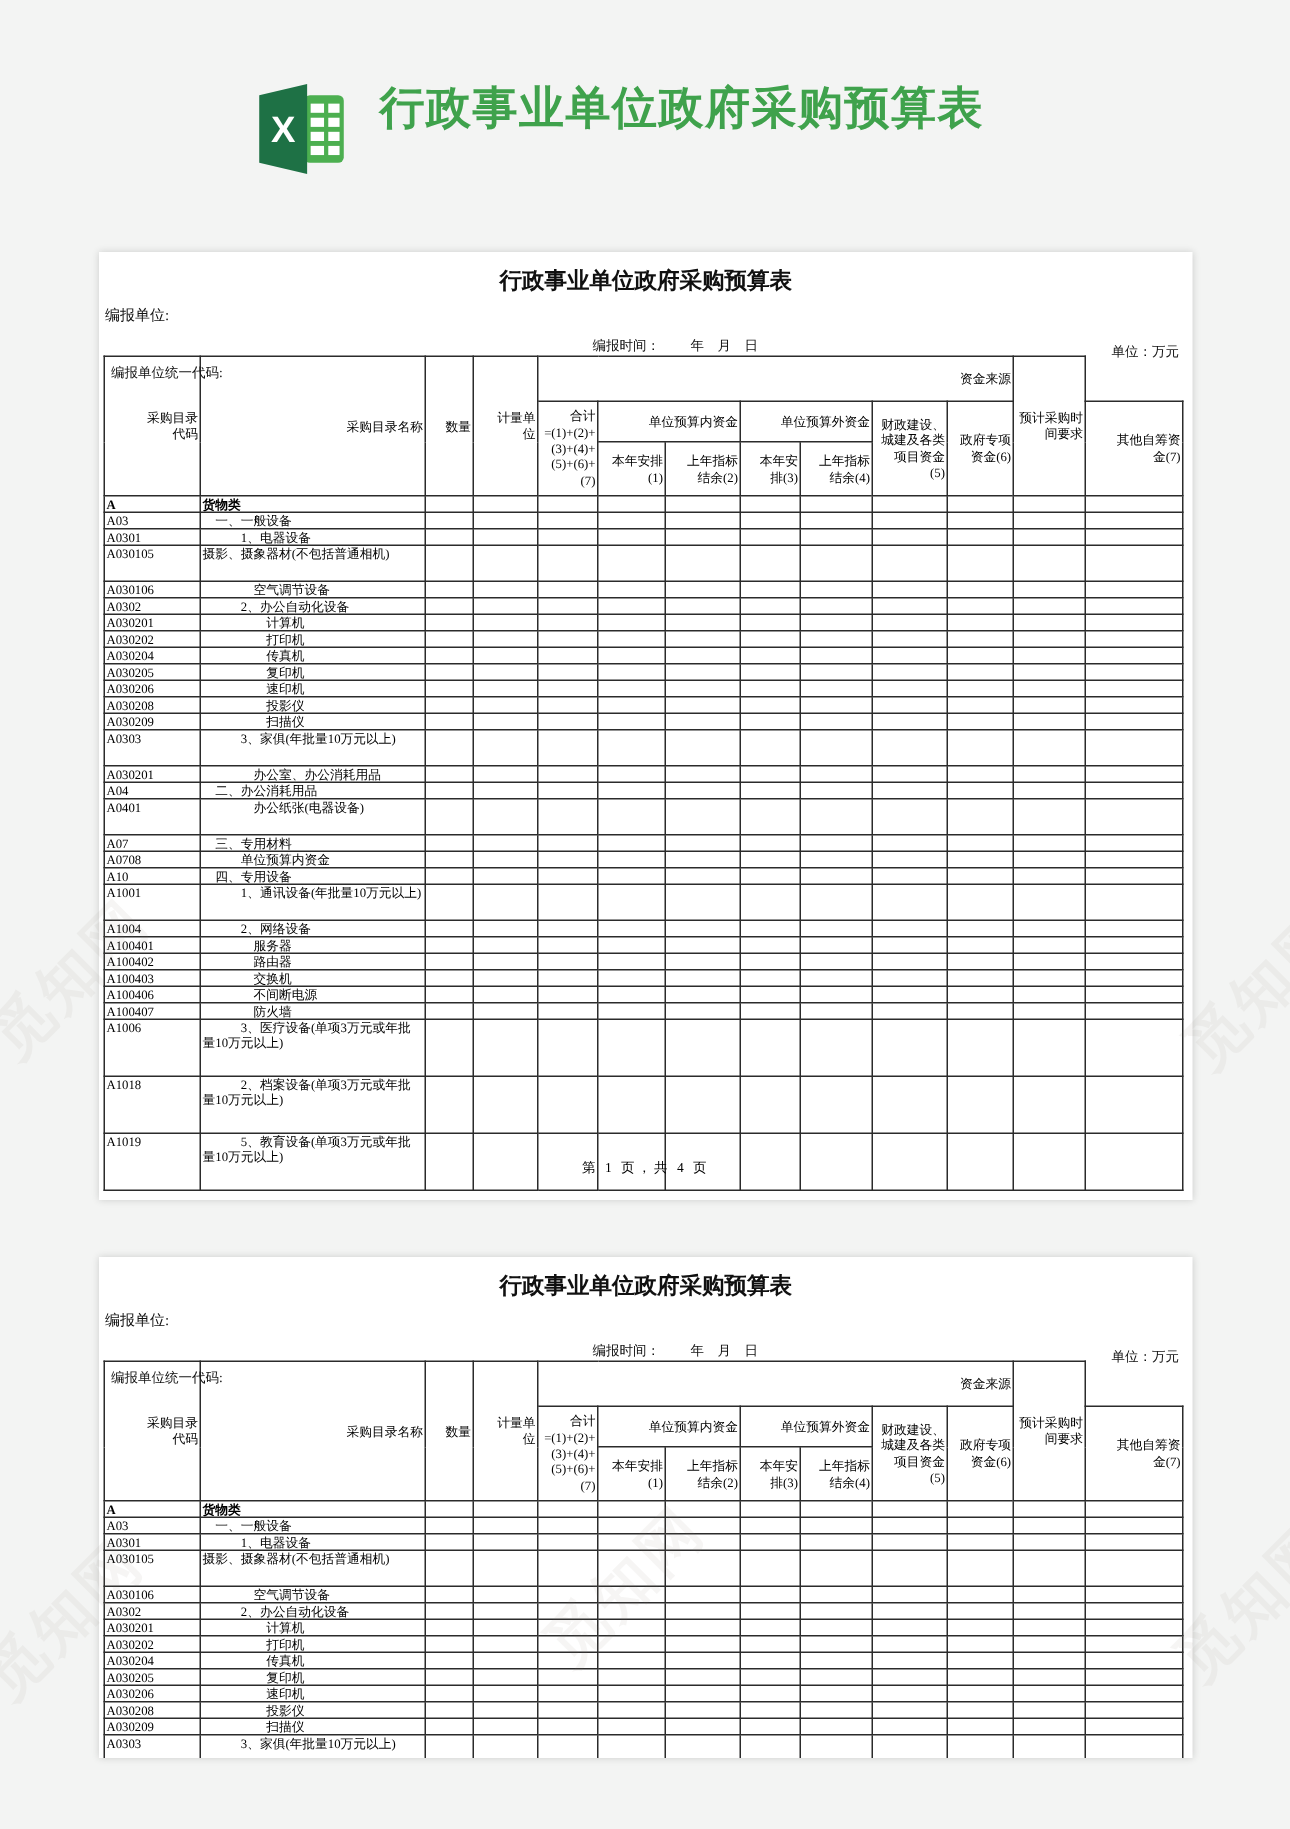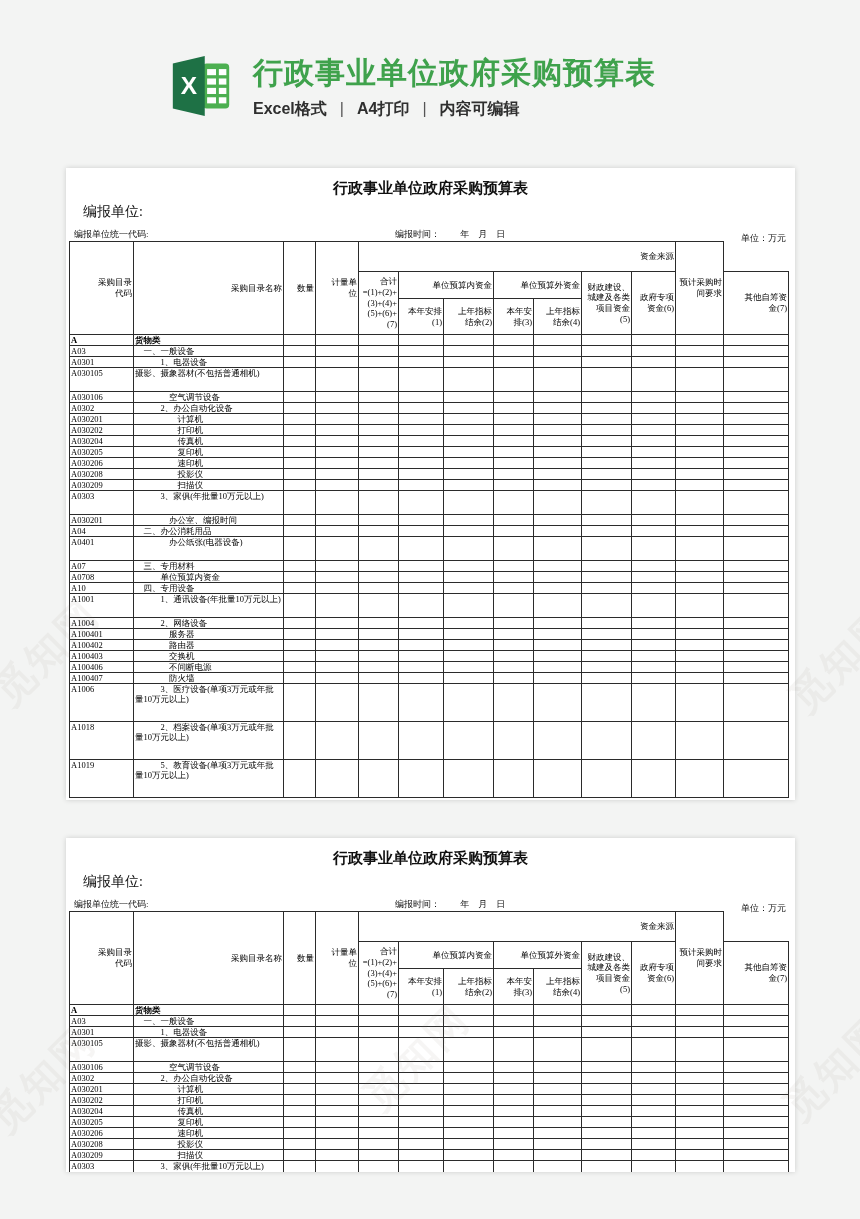--- a/index.html
+++ b/index.html
@@ -35,23 +35,23 @@
   
   .page {
     position: absolute; left: 66px; width: 729px; background: #fff;
     box-shadow: 0 0 5px rgba(0,0,0,0.16);
   }
   .page1 { top: 168px; height: 632px; }
   .page2 { top: 838px; height: 334px; overflow: hidden; }
 
   .doc-title { text-align: center; font-weight: bold; font-size: 15px; color: #101010; padding-top: 9px; line-height: 21px; }
   .serif { font-family: "Liberation Serif", "DejaVu Serif", serif; }
-  .unit-line { margin: 5px 0 0 17px; font-size: 14px; color: #111; }
+  .unit-line { margin: 5px 0 0 4px; font-size: 10px; color: #111; }
   .meta-line { position: relative; margin: 5px 8px 2px 8px; height: 13px; font-size: 9px; color: #111; }
-  .meta-code { position: absolute; left: 0; top: 2px; }
+  .meta-code { position: absolute; left: 0; top: 20px; }
   .meta-time { position: absolute; left: 321px; top: 2px; }
   .meta-unit { position: absolute; right: 1px; top: 6px; }
 
   
   table.budget {
     border-collapse: collapse; table-layout: fixed; width: 719px; margin-left: 3px;
     font-family: "Liberation Serif", "DejaVu Serif", serif; color: #000;
   }
   table.budget th, table.budget td { border: 1px solid #2b2b2b; padding: 0 1px; overflow: hidden; }
   table.budget thead th {
@@ -86,23 +86,20 @@
       <rect x="38.5" y="35" width="9.5" height="6.5"></rect>
         <rect x="51" y="35" width="8" height="6.5"></rect>
       <rect x="38.5" y="45" width="9.5" height="6.5"></rect>
         <rect x="51" y="45" width="8" height="6.5"></rect>
     </g>
     <polygon points="2,9 36,1 36,65 2,57" fill="#1e7145"></polygon>
     <text x="19" y="42" font-size="26" font-weight="bold" fill="#ffffff" text-anchor="middle" font-family="Liberation Sans, sans-serif">X</text>
   </svg>
   <div class="hd-text">
     <div class="hd-title">行政事业单位政府采购预算表</div>
-    <div class="hd-sub">
-      <span>Excel格式</span><span class="sep">|</span><span>A4打印</span><span class="sep">|</span><span>内容可编辑</span>
-    </div>
   </div>
 </div>
 
 <div class="wm wm1">觅知网</div>
 <div class="wm wm2">觅知网</div>
 <div class="wm wm3">觅知网</div>
 <div class="wm wm4">觅知网</div>
 <div class="wm wm5">觅知网</div>
 
 <div class="page page1">
@@ -387,21 +384,21 @@
           <td></td>
           <td></td>
           <td></td>
           <td></td>
           <td></td>
           <td></td>
         </tr>
 
         <tr>
           <td class="code">A030201</td>
-          <td class="name">　　　　办公室、编报时间</td>
+          <td class="name">　　　　办公室、办公消耗用品</td>
           <td></td>
           <td></td>
           <td></td>
           <td></td>
           <td></td>
           <td></td>
           <td></td>
           <td></td>
           <td></td>
           <td></td>
@@ -642,20 +639,21 @@
           <td></td>
           <td></td>
           <td></td>
           <td></td>
           <td></td>
           <td></td>
           <td></td>
         </tr>
       </tbody>
   </table>
+  <div class="pg-footer serif">第 1 页，共 4 页</div>
 </div>
 
 <div class="page page2">
   <div class="doc-title">行政事业单位政府采购预算表</div>
   <div class="unit-line serif">编报单位:</div>
   <div class="meta-line serif">
     <span class="meta-code">编报单位统一代码:</span>
     <span class="meta-time">编报时间：　　 年　月　日</span>
     <span class="meta-unit">单位：万元</span>
   </div>

